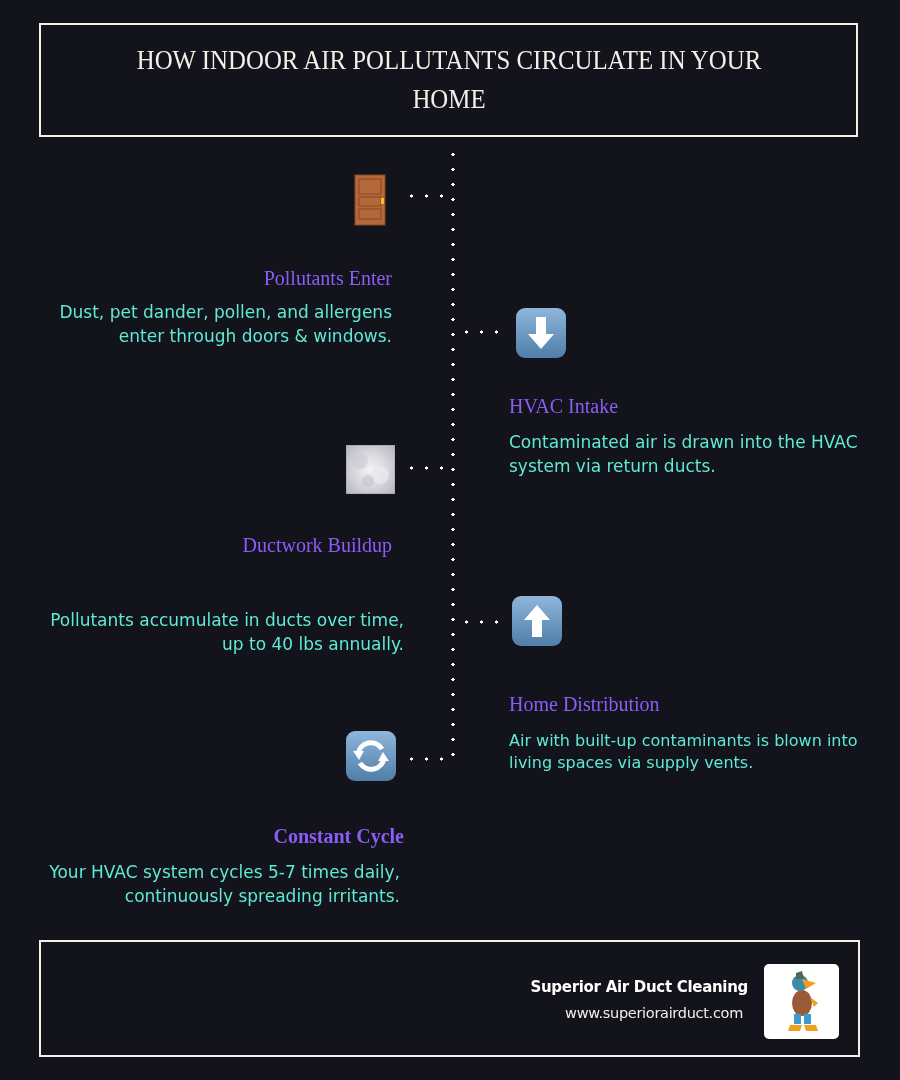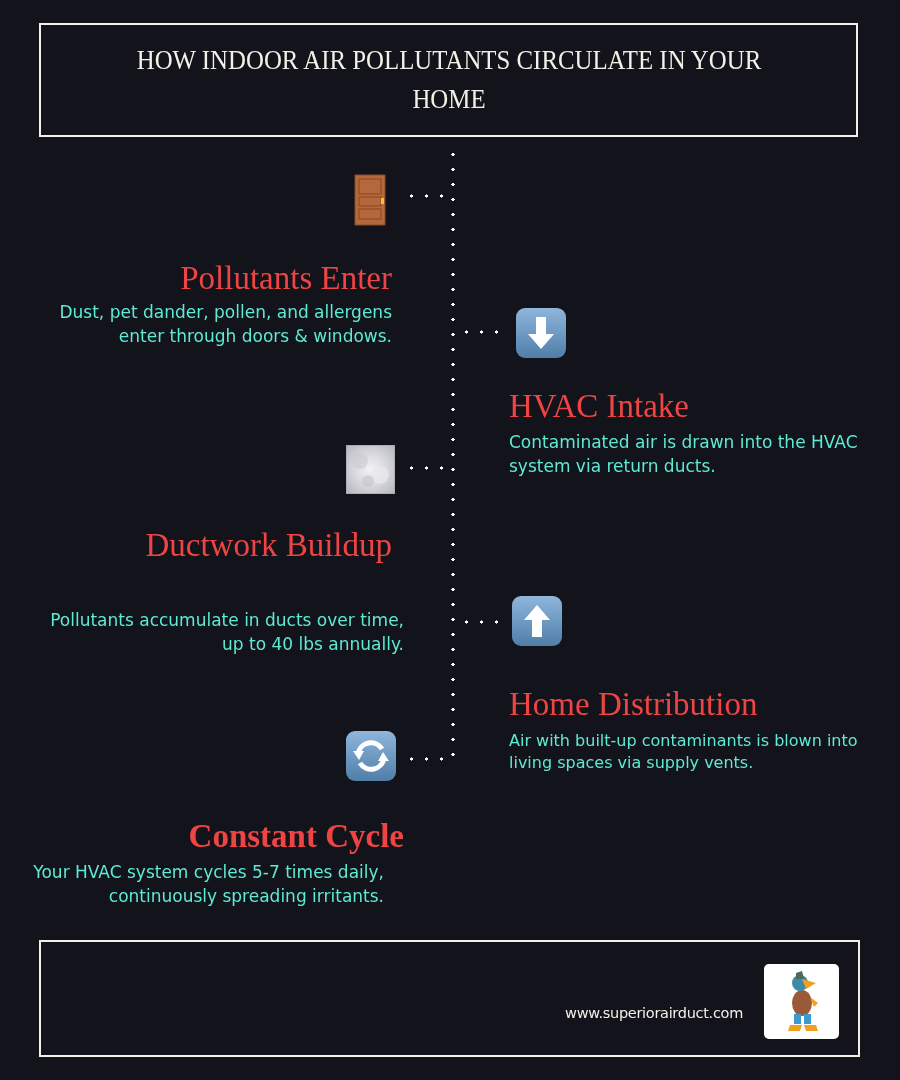--- a/index.html
+++ b/index.html
@@ -24,22 +24,22 @@
   }
   .hdots {
     position:absolute; height:4px;
     background-image: radial-gradient(circle, #ffffff 1.4px, transparent 1.7px);
     background-size:15px 4px; background-repeat:repeat-x;
   }
   .icon {
     position:absolute; display:flex; align-items:center; justify-content:center;
   }
   .heading {
-    position:absolute; font-family:"Liberation Serif", serif; font-size:33px; line-height:32px;
-    color:#ef4444; white-space:nowrap;
+    position:absolute; font-family:"Liberation Serif", serif; font-size:20px; line-height:32px;
+    color:#8b5cf6; white-space:nowrap;
   }
   .desc {
     position:absolute; font-family:"DejaVu Sans", sans-serif; font-size:17px; line-height:24px;
     color:#5eead4;
   }
   .right-align { text-align:right; }
   .footer-box {
     position:absolute; left:39px; top:940px; width:821px; height:117px;
     border:2px solid #f3f0e8; box-sizing:border-box;
   }
@@ -139,23 +139,24 @@
       </defs>
     <rect x="1" y="1" width="50" height="50" rx="9" fill="url(#gb3)"></rect>
     <path d="M13 24 A13 13 0 0 1 37 19" fill="none" stroke="#fff" stroke-width="5"></path>
     <path d="M8 21 L14 30 L19 21 Z" fill="#fff"></path>
     <path d="M39 28 A13 13 0 0 1 15 33" fill="none" stroke="#fff" stroke-width="5"></path>
     <path d="M44 31 L38 22 L33 31 Z" fill="#fff"></path>
   </svg>
 </div>
 <div class="hdots" style="left:404px; top:757px; width:45px;"></div>
 <div class="heading right-align" style="right:496px; top:820px;font-weight:bold;">Constant Cycle</div>
-<div class="desc right-align" style="right:516px; top:860px; width:380px;">Your HVAC system cycles 5-7 times daily, continuously spreading irritants.</div>
+<div class="desc right-align" style="right:500px; top:860px; width:380px;">Your HVAC system cycles 5-7 times daily, continuously spreading irritants.</div>
 
 <div class="footer-box">
+  <div class="company">Superior Air Duct Cleaning</div>
   <div class="website">www.superiorairduct.com</div>
   <div class="logo">
     <svg width="44" height="66" viewBox="0 0 44 66">
       <ellipse cx="22" cy="34" rx="10" ry="13" fill="#9a5a3a"></ellipse>
       <circle cx="20" cy="14" r="8" fill="#3c8aa8"></circle>
       <path d="M22 10 L36 14 L26 20 Z" fill="#f0a020"></path>
       <path d="M16 4 L22 2 L24 10 L16 10 Z" fill="#4a6b5a"></path>
       <rect x="14" y="45" width="7" height="10" fill="#3b9ad0"></rect>
       <rect x="24" y="45" width="7" height="10" fill="#3b9ad0"></rect>
       <path d="M10 56 L22 56 L20 62 L8 62 Z" fill="#f0a020"></path>

